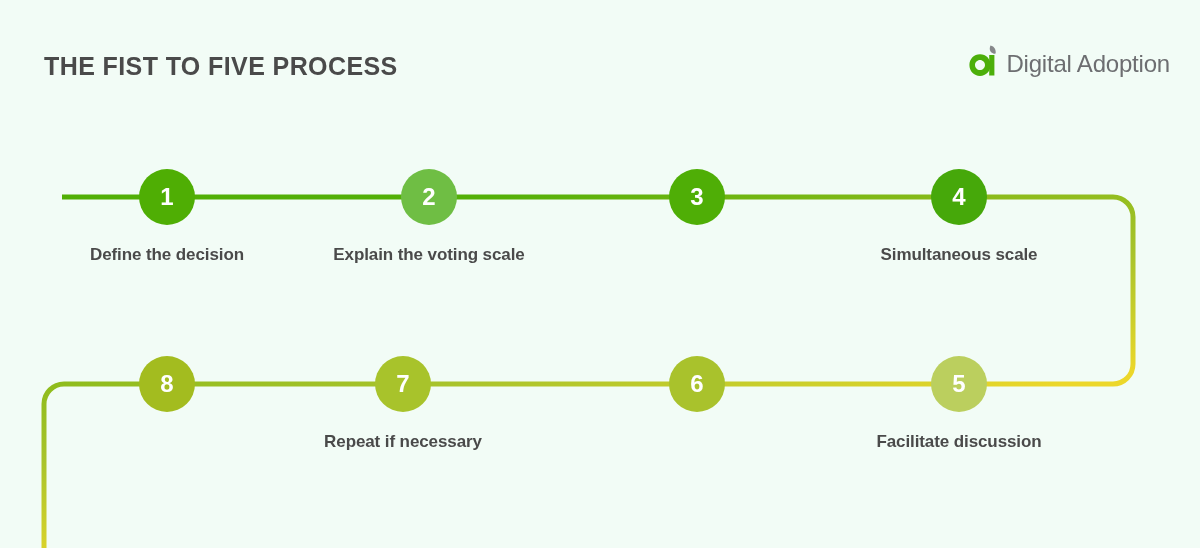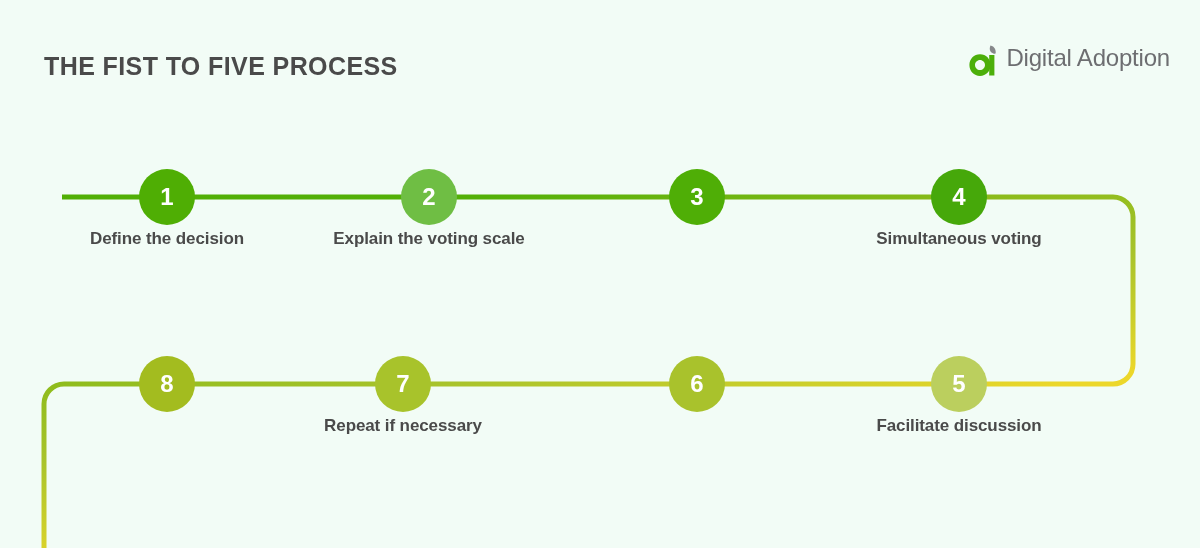--- a/index.html
+++ b/index.html
@@ -31,21 +31,21 @@
     letter-spacing: 0.4px;
     color: #4a4a4a;
     white-space: nowrap;
   }
 
   .brand {
     position: absolute;
     right: 30px;
     top: 44px;
     display: flex;
-    align-items: flex-start;
+    align-items: flex-end;
     gap: 7px;
   }
   .brand-mark {
     width: 31px;
     height: 34px;
     display: block;
   }
   .brand-name {
     font-size: 24px;
     color: #6d6e71;
@@ -76,21 +76,21 @@
     margin: 0 auto;
     color: #ffffff;
     font-size: 24px;
     font-weight: bold;
     line-height: 56px;
     text-align: center;
     position: relative;
     z-index: 3;
   }
   .step-label {
-    margin-top: 2px;
+    margin-top: 18px;
     font-size: 17px;
     font-weight: bold;
     color: #4a4a4a;
     line-height: 1.45;
     letter-spacing: -0.1px;
   }
 </style>
 </head>
 <body>
 
@@ -128,21 +128,21 @@
       </div>
       <div class="step" style="left: 429px; top: 169px;">
         <div class="step-circle" style="background: rgb(111, 190, 68);">2</div>
         <div class="step-label">Explain the voting scale</div>
       </div>
       <div class="step" style="left: 697px; top: 169px;">
         <div class="step-circle" style="background: rgb(79, 174, 6);">3</div>
       </div>
       <div class="step" style="left: 959px; top: 169px;">
         <div class="step-circle" style="background: rgb(70, 168, 10);">4</div>
-        <div class="step-label">Simultaneous voting</div>
+        <div class="step-label">Simultaneous scale</div>
       </div>
       <div class="step" style="left: 959px; top: 356px;">
         <div class="step-circle" style="background: rgb(187, 207, 94);">5</div>
         <div class="step-label">Facilitate discussion</div>
       </div>
       <div class="step" style="left: 697px; top: 356px;">
         <div class="step-circle" style="background: rgb(169, 194, 44);">6</div>
       </div>
       <div class="step" style="left: 403px; top: 356px;">
         <div class="step-circle" style="background: rgb(168, 195, 43);">7</div>

